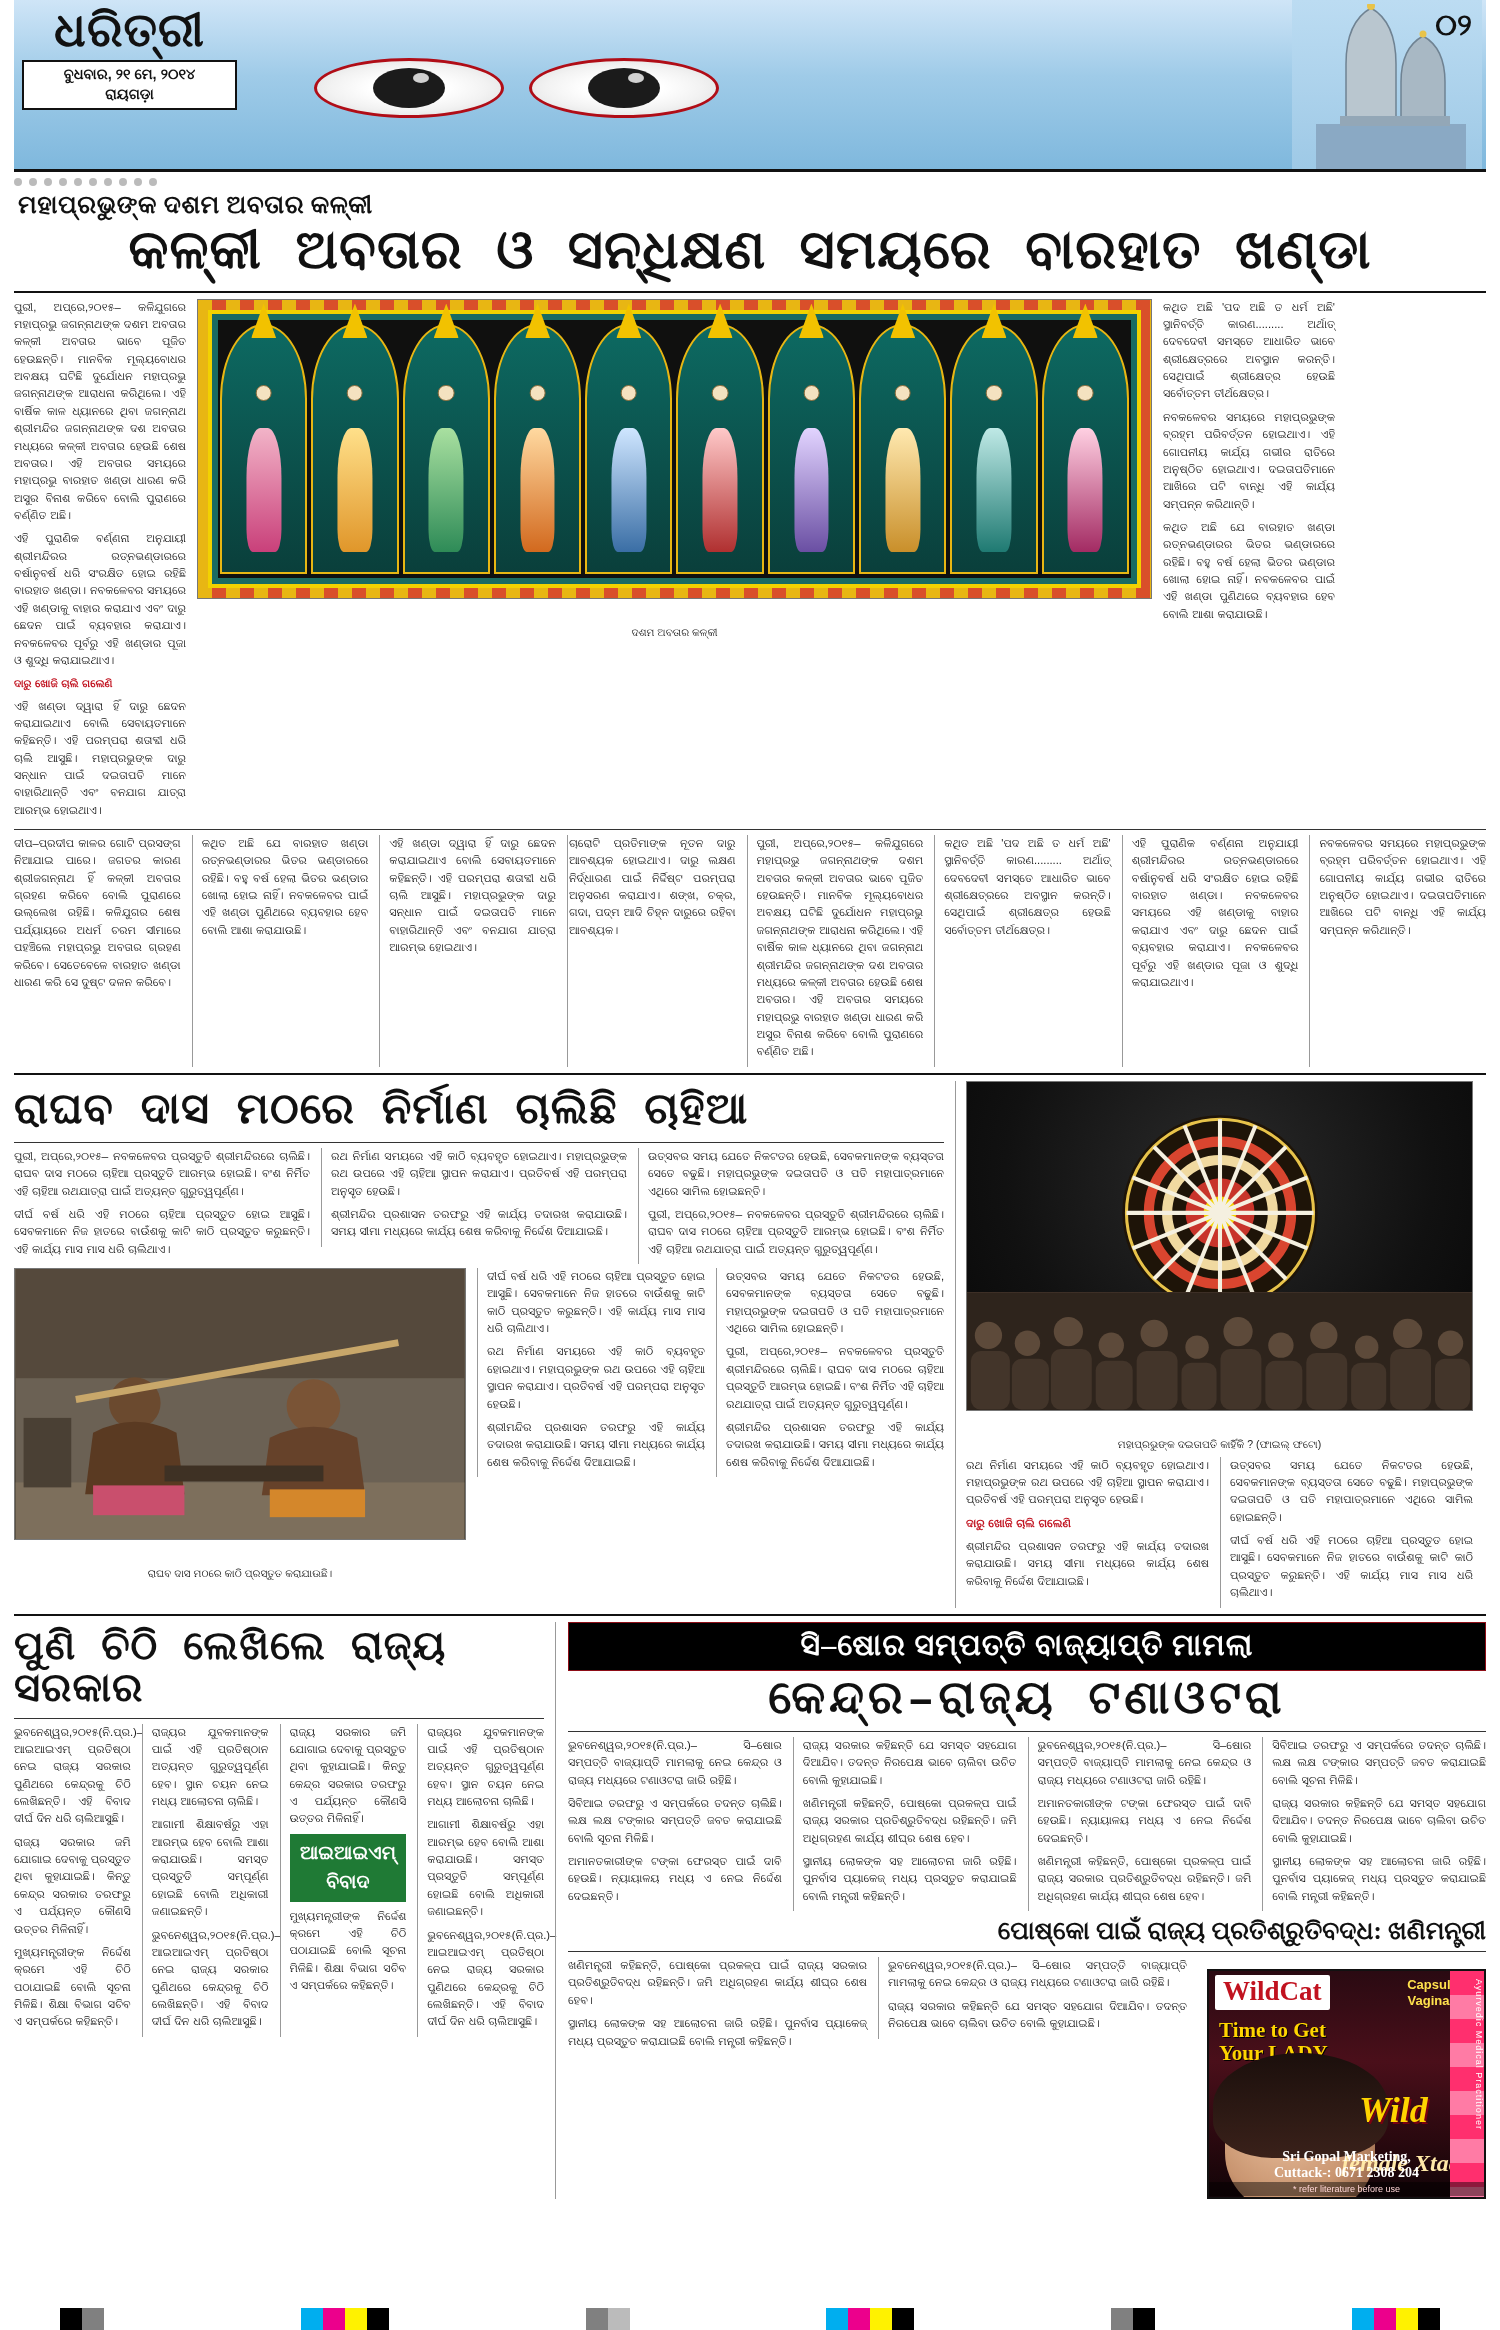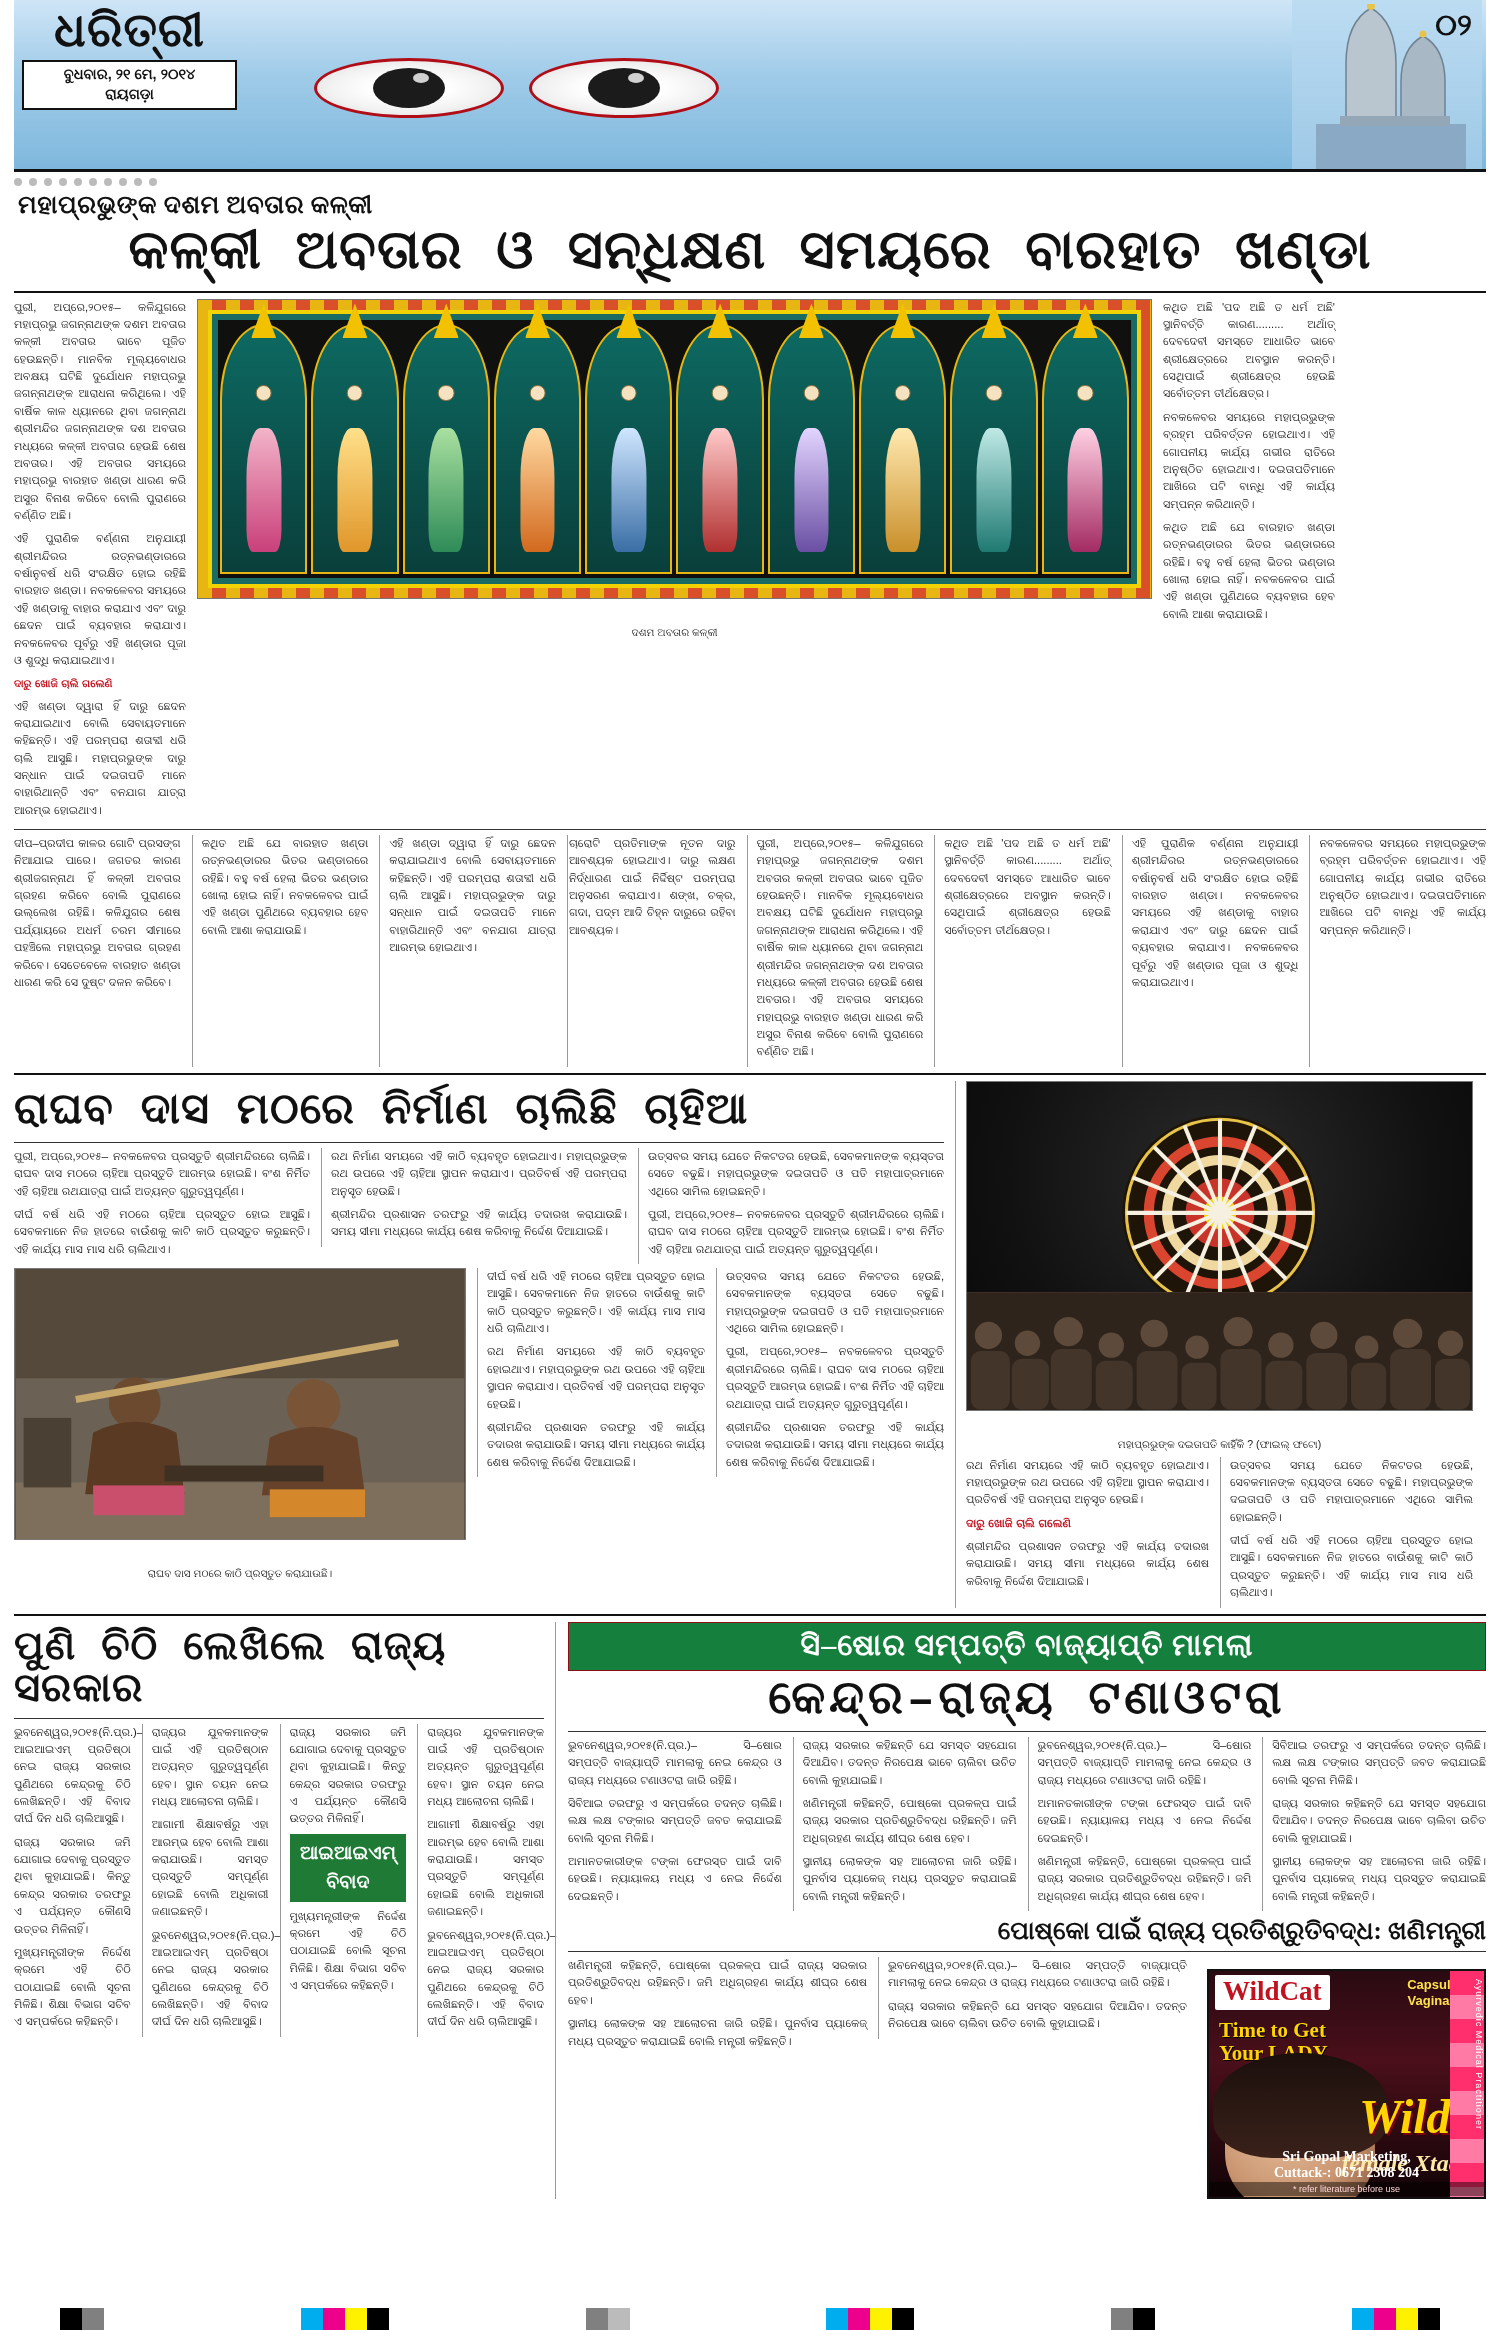--- a/index.html
+++ b/index.html
@@ -97,21 +97,21 @@
   .headline {
     font-family:Liberation Mono, monospace;
     font-weight:bold; color:#111; text-align:center;
     letter-spacing:1px; line-height:1.05;
   }
   .h-main { font-size:54px; margin:6px 0 8px; }
   .h-sec  { font-size:43px; margin:8px 0 8px; text-align:left; }
   .h-sec2 { font-size:40px; margin:6px 0 6px; text-align:left; }
 
   .redbar {
-    background:#15803d; color:#fff; text-align:center;
+    background:#000000; color:#fff; text-align:center;
     font-family:"Liberation Serif", serif; font-weight:bold;
     font-size:30px; padding:5px 6px 7px; letter-spacing:1px;
     border:1px solid #8e0d17;
   }
 
   .body-txt {
     font-size:11.2px; line-height:1.55; text-align:justify; color:#1a1a1a;
     font-family:"Liberation Sans", sans-serif;
     word-spacing:.5px;
   }
@@ -200,21 +200,21 @@
   }
   .ad .timeto {
     position:absolute; left:10px; top:48px;
     color:#ff3b3b; font-weight:bold; font-size:21px; font-family:"Liberation Serif", serif;
     line-height:1.1; text-shadow:1px 1px 0 #000;
   }
   .ad .timeto span { color:#ffd400; display:block; }
   .ad .wildword {
     position:absolute; left:150px; top:118px;
     font-family:"Liberation Serif", serif; font-style:italic;
-    font-size:48px; font-weight:bold; color:#ffd400; text-shadow:2px 2px 0 #7a0010;
+    font-size:36px; font-weight:bold; color:#ffd400; text-shadow:2px 2px 0 #7a0010;
   }
   .ad .forfem {
     position:absolute; right:14px; top:162px; text-align:right;
     font-family:"Liberation Serif", serif; font-style:italic;
     color:#fff; font-size:15px; line-height:1.15;
   }
   .ad .forfem b { display:block; font-size:24px; color:#ffe9a8; }
   .ad .model {
     position:absolute; left:16px; top:92px; width:150px; height:150px;
     border-radius:46% 46% 40% 40%;

